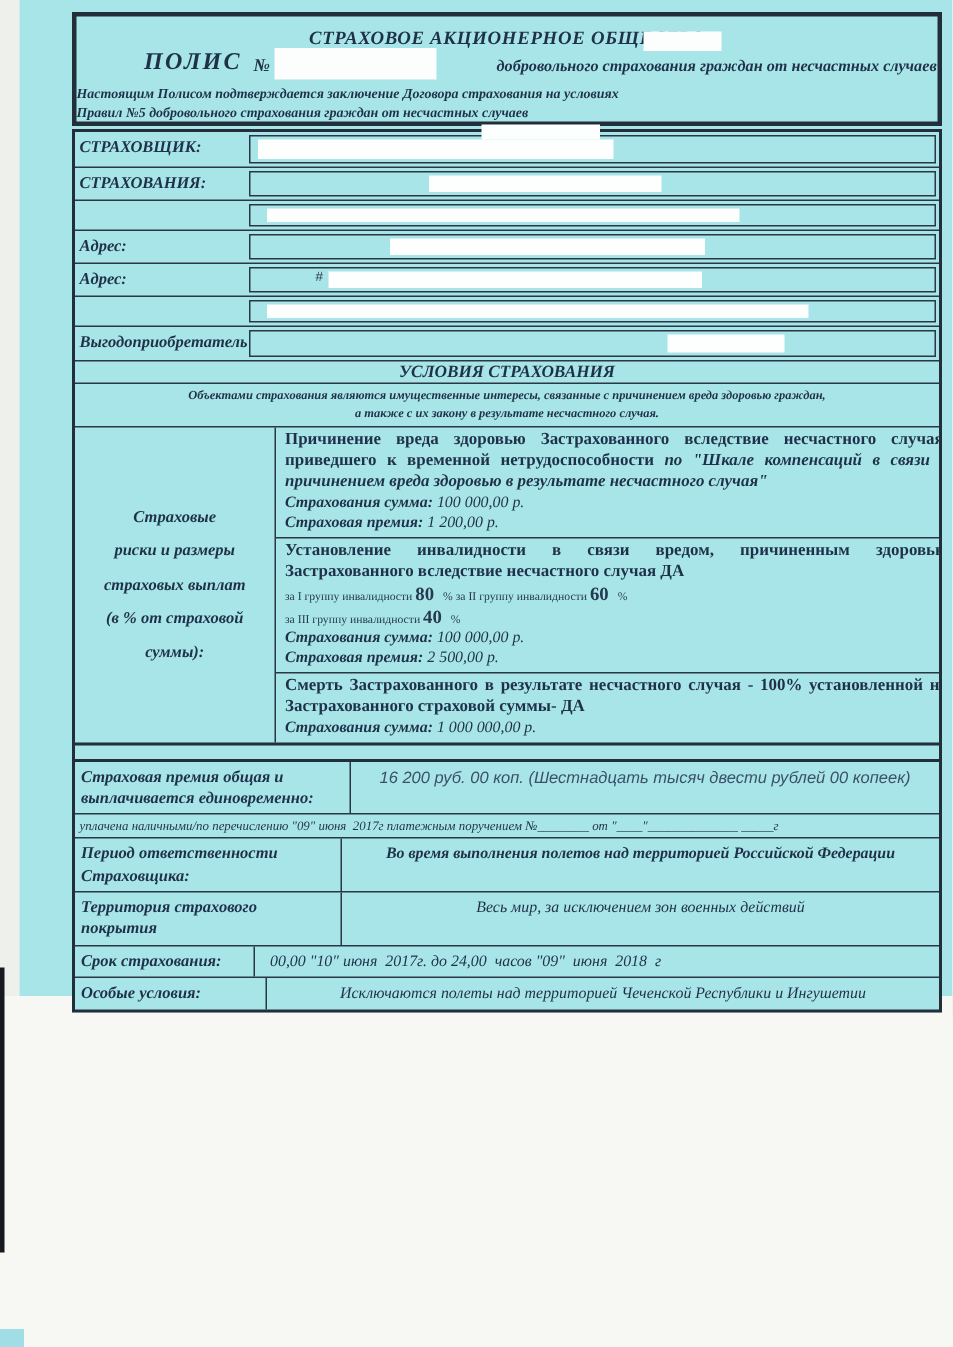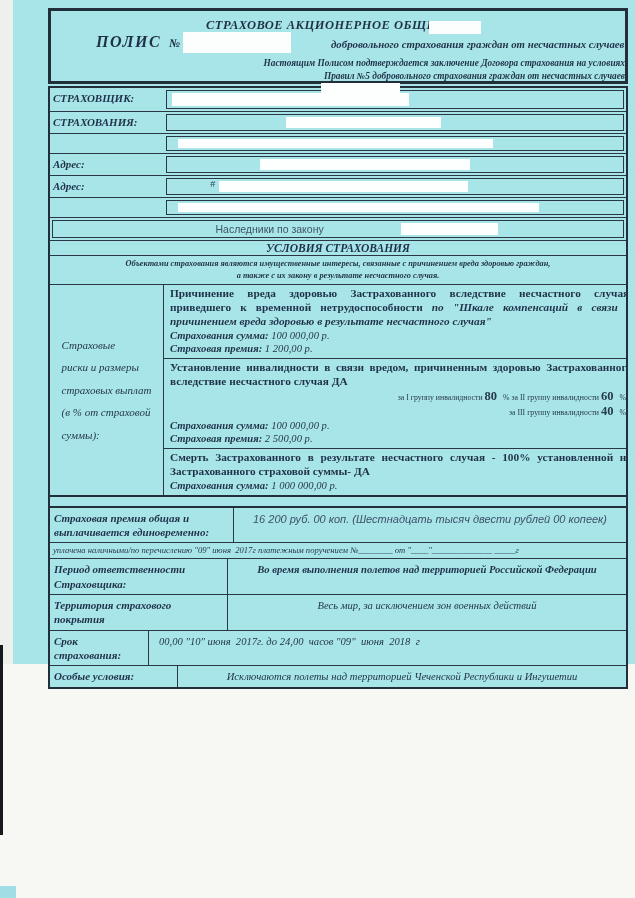--- a/index.html
+++ b/index.html
@@ -17,21 +17,21 @@
   .sheet { position: absolute; left: 13px; top: 0; width: 622px; height: 664px; background: #a8e5e9; }
   .content { position: absolute; left: 35px; top: 8px; width: 580px; }
 
   
   .header-box { position: relative; border: 3px solid #222e3a; height: 76px; padding-top: 7px; }
   .doc-title { text-align: center; font-size: 12.5px; font-weight: bold; font-style: italic; letter-spacing: .5px; }
   .polis-line { position: relative; height: 24px; }
   .polis-word { position: absolute; left: 45px; top: 0; font-size: 16px; font-weight: bold; font-style: italic; letter-spacing: 1.5px; }
   .num-sign   { position: absolute; left: 118px; top: 3px; font-size: 12px; font-weight: bold; font-style: italic; }
   .polis-desc { position: absolute; left: 252px; top: 5px; font-size: 10.8px; font-weight: bold; font-style: italic; margin-left: 28px; }
-  .confirm { text-align: right; font-style: italic; font-weight: bold; font-size: 9.3px; line-height: 1.35; }
+  .confirm { text-align: left; font-style: italic; font-weight: bold; font-size: 9.3px; line-height: 1.35; }
   .hpatch { position: absolute; background: #fcfdfd; }
   .hpatch.a { left: 378px; top: 10px; width: 52px; height: 13px; }
   .hpatch.c { left: 132px; top: 21px; width: 108px; height: 21px; }
 
   
   .form-table { margin-top: 2px; border: 2px solid #222e3a; background: #a8e5e9; }
   .frow { display: flex; border-bottom: 1px solid #2a3745; }
   .flabel { width: 114px; padding: 4px 2px 0 3px; font-weight: bold; font-style: italic; font-size: 11px; line-height: 1.1; }
   .fval { flex: 1; position: relative; padding: 2px 2px; }
   .fbox { position: relative; border: 1px solid #2a3745; height: 100%; min-height: 15px; overflow: visible; }
@@ -43,50 +43,50 @@
   .hash-mark { position: absolute; left: 9.5%; top: 0; font-family: "Liberation Sans", sans-serif; font-size: 9px; color: #2c3e52; z-index: 3; }
   .benef-text { position: absolute; width: 100%; top: 2px; text-align: center; padding-right: 24%;
                 font-family: "Liberation Sans", sans-serif; font-style: normal; font-size: 10.5px; color: #3e5367; }
 
   .section-title { border-bottom: 1px solid #2a3745; text-align: center; font-weight: bold; font-style: italic; font-size: 11.5px; padding: 1px 0; }
   .object-note { border-bottom: 1px solid #2a3745; text-align: center; font-weight: bold; font-style: italic; font-size: 8.3px;
                  white-space: pre-line; line-height: 1.4; padding: 2px 0 3px; }
 
   
   .risks { display: flex; border-bottom: 2px solid #222e3a; }
-  .risks-label { width: 114px; border-right: 1px solid #2a3745; display: flex; align-items: center; justify-content: center;
-                 font-weight: normal; font-style: italic; font-size: 11px; white-space: pre-line; line-height: 2.05; }
+  .risks-label { width: 134px; border-right: 1px solid #2a3745; display: flex; align-items: center; justify-content: center;
+                 text-align: center; font-weight: bold; font-style: italic; font-size: 11px; white-space: pre-line; line-height: 2.05; }
   .risk-cells { flex: 1; display: flex; flex-direction: column; }
   .risk { border-bottom: 1px solid #2a3745; padding: 2px 0 3px 6px; overflow: hidden; }
   .risk:last-child { border-bottom: none; }
   .risk-p { text-align: justify; font-size: 11.3px; line-height: 1.22; margin-right: -6px; }
   .bold { font-weight: bold; }
   .ital { font-style: italic; }
   .sumline { font-size: 10.6px; font-style: italic; line-height: 1.25; }
   .sumline .lab { font-weight: bold; }
-  .dis-line { text-align: right; font-size: 7.8px; color: #26394e; line-height: 1.2; }
+  .dis-line { text-align: left; font-size: 7.8px; color: #26394e; line-height: 1.2; }
   .dis-line .big { font-size: 12.5px; font-weight: bold; }
   .dis-line .sp { display: inline-block; width: 6px; }
 
   .gap-row { height: 11px; border-bottom: 2px solid #222e3a; }
 
   .premium-row { display: flex; border-bottom: 1px solid #2a3745; }
   .premium-row .lbl { width: 184px; border-right: 1px solid #2a3745; padding: 3px 6px 3px 4px;
                       font-weight: bold; font-style: italic; font-size: 11px; line-height: 1.3; }
   .premium-row .val { flex: 1; text-align: center; font-family: "Liberation Sans", sans-serif; font-style: italic;
                       font-size: 11px; color: #3c5068; padding: 4px 12px 2px; line-height: 1.35; }
 
   .payline { border-bottom: 1px solid #2a3745; font-style: italic; font-size: 8.6px; padding: 2px 0 3px 3px; white-space: pre-wrap; }
 
   .trow { display: flex; border-bottom: 1px solid #2a3745; }
   .trow:last-child { border-bottom: none; }
   .trow .lbl { font-weight: bold; font-style: italic; font-size: 11px; padding: 3px 4px; line-height: 1.3; border-right: 1px solid #2a3745; }
   .trow .val { flex: 1; font-style: italic; font-size: 10.6px; padding: 4px 6px 3px; line-height: 1.3; }
   .w-period .lbl, .w-terr .lbl { width: 178px; }
-  .w-term .lbl { width: 99px; }
+  .w-term .lbl { width: 120px; }
   .w-spec .lbl { width: 128px; }
   .val.center { text-align: center; }
   .val.boldval { font-weight: bold; }
   .pre { white-space: pre-wrap; }
 </style>
 </head>
 <body>
 
 <div class="canvas">
   <div class="left-margin-strip"></div>
@@ -160,23 +160,23 @@
         <div class="frow" style="min-height:18px">
           <div class="flabel"></div>
           <div class="fval">
             <div class="fbox">
                 <div class="redact" style="left:2.5%;width:79%"></div>
               </div>
           </div>
         </div>
 
         <div class="frow" style="min-height:23px">
-          <div class="fval">
-            <div class="fbox">
-              <span class="benef-text">Наследники по закону</span>
+          <div class="flabel">Выгодоприобретатель</div>
+          <div class="fval">
+            <div class="fbox">
               <div class="redact" style="left:61%;width:17%"></div>
             </div>
           </div>
         </div>
 
         <div class="section-title">УСЛОВИЯ СТРАХОВАНИЯ</div>
         <div class="object-note">Объектами страхования являются имущественные интересы, связанные с причинением вреда здоровью граждан,
 а также с их закону в результате несчастного случая.</div>
 
         <div class="risks">

